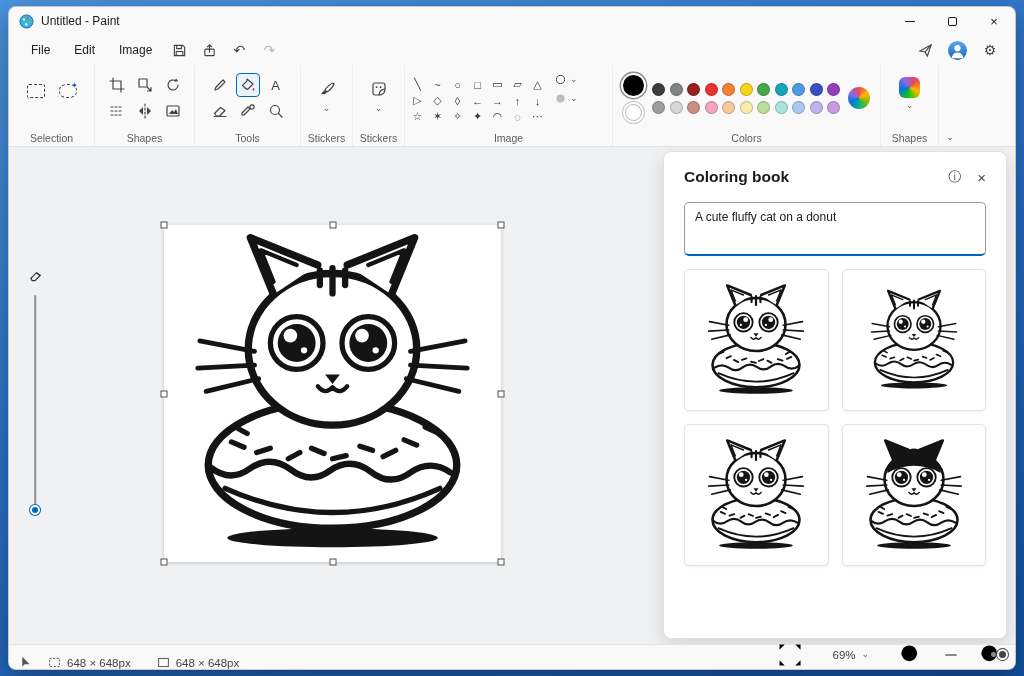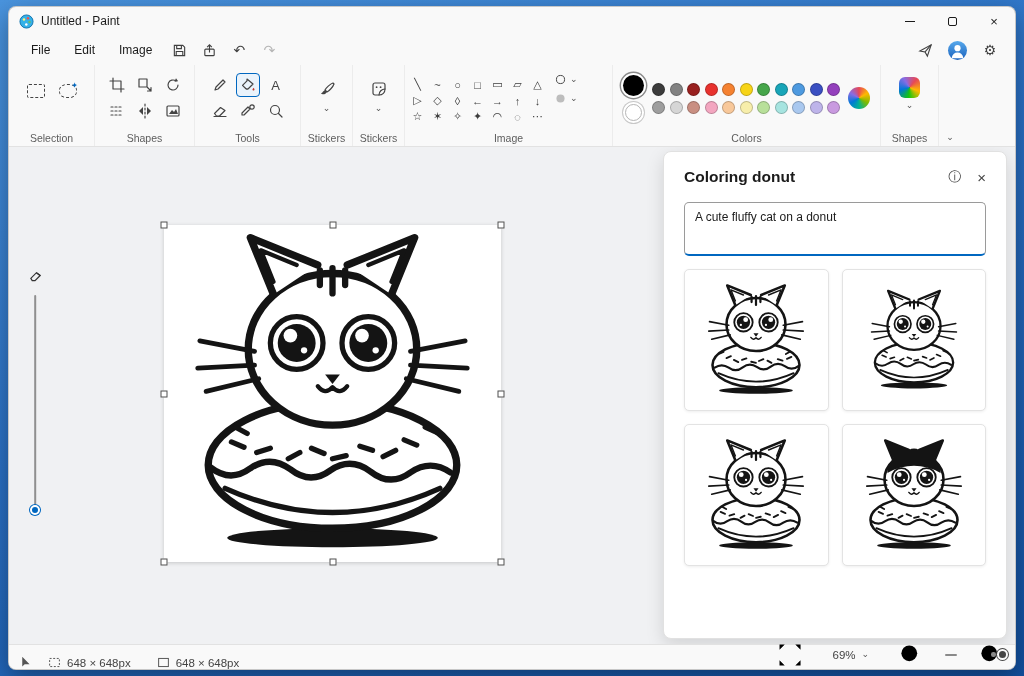--- a/index.html
+++ b/index.html
@@ -467,21 +467,21 @@
         <div class="handle" style="left:100%;top:0"></div>
         <div class="handle" style="left:0;top:50%"></div>
         <div class="handle" style="left:100%;top:50%"></div>
         <div class="handle" style="left:0;top:100%"></div>
         <div class="handle" style="left:50%;top:100%"></div>
         <div class="handle" style="left:100%;top:100%"></div>
       </div>
 
       <div class="panel">
         <div class="panel-head">
-          <span class="panel-title">Coloring donut</span>
+          <span class="panel-title">Coloring book</span>
           <div class="panel-head-icons">
             <span class="pi">ⓘ</span>
             <span class="pc">×</span>
           </div>
         </div>
         <div class="prompt-box">
           <span>A cute fluffy cat on a donut</span>
         </div>
         <div class="thumbs">
           <div class="card">

